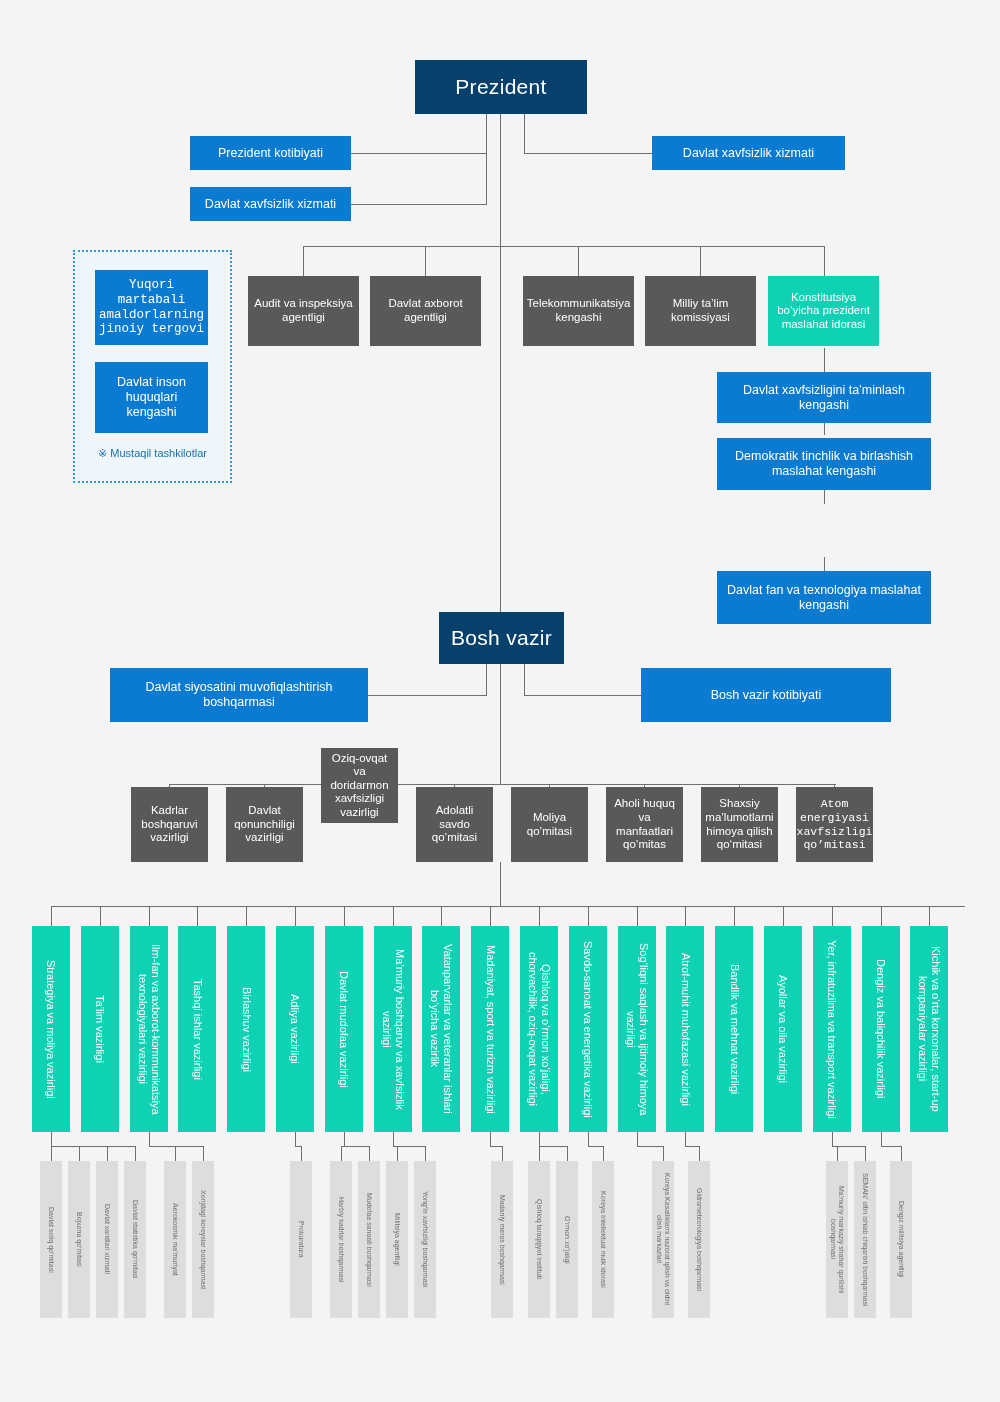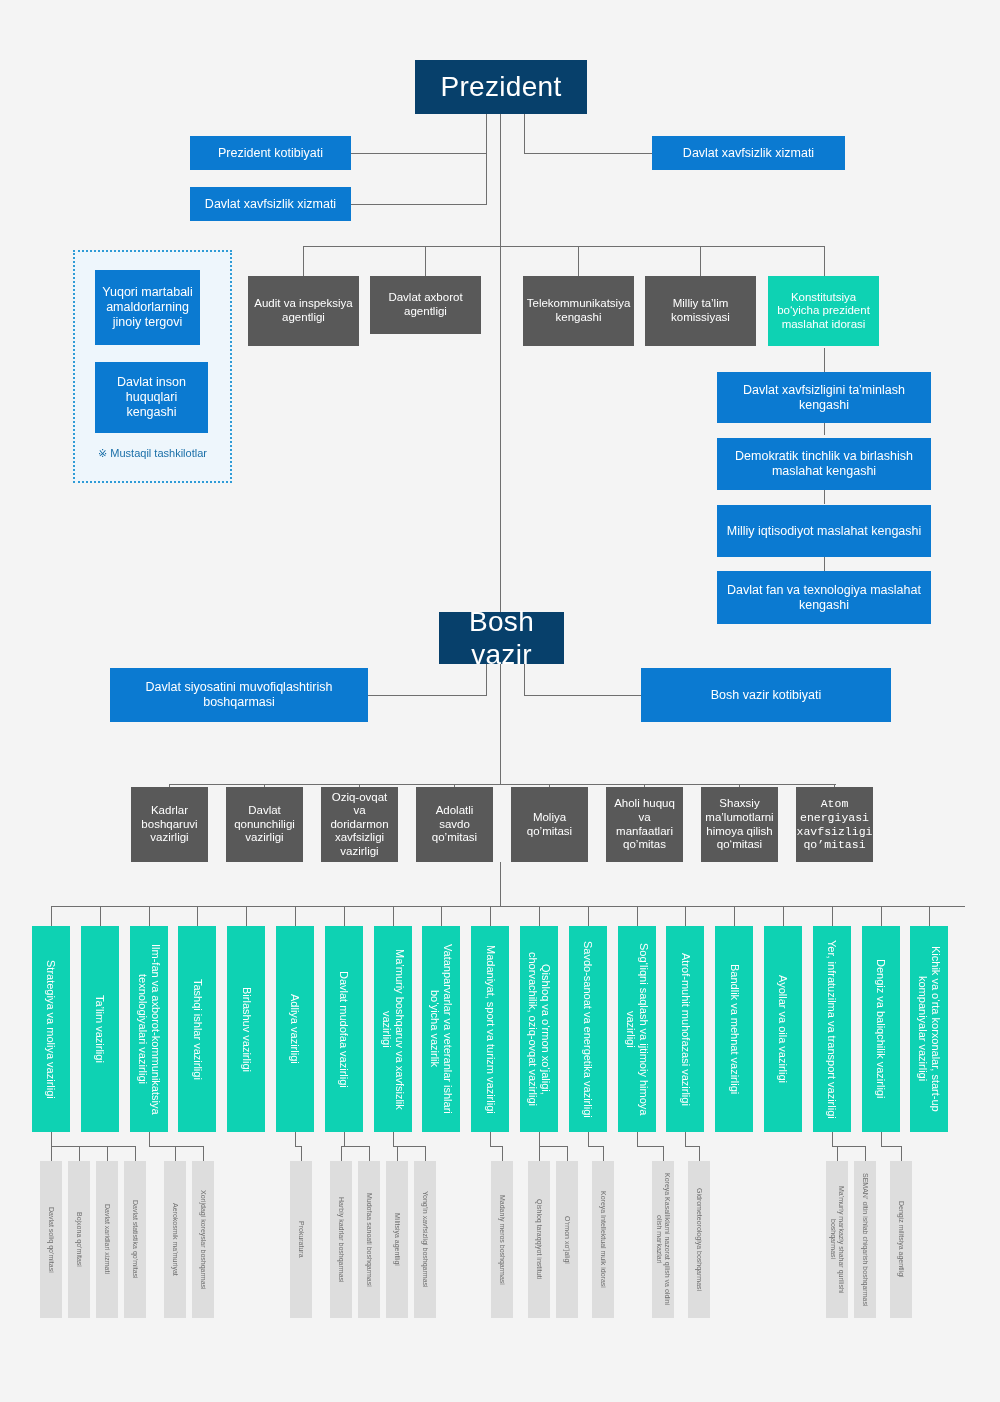--- a/index.html
+++ b/index.html
@@ -19,21 +19,21 @@
     text-align:center;
     color:#ffffff;
     line-height:1.18;
     z-index:3;
   }
   .navy{background:#07406b;}
   .blue{background:#0b7ad1;}
   .gray{background:#595959;}
   .teal{background:#0ed2b3;}
   .lightgray{background:#dddddd;color:#6e6e6e;}
-  .t-root{font-size:28px;letter-spacing:.3px;}
+  .t-root{font-size:21px;letter-spacing:.3px;}
   .t-blue{font-size:12.5px;}
   .t-gray{font-size:11.5px;}
   .t-vert{font-size:11px;}
   .t-small{font-size:7px;}
   .vert{
     writing-mode:vertical-rl;
     text-orientation:mixed;
     white-space:normal;
   }
   .ln{position:absolute;background:#6f6f6f;z-index:1;}
@@ -85,52 +85,49 @@
     <span>Prezident kotibiyati</span>
   </div>
   <div class="box blue t-blue" style="left:190px;top:187px;width:161px;height:34px;">
     <span>Davlat xavfsizlik xizmati</span>
   </div>
   <div class="box blue t-blue" style="left:652px;top:136px;width:193px;height:34px;">
     <span>Davlat xavfsizlik xizmati</span>
   </div>
 
   <div class="dotted" style="left:73px;top:250px;width:159px;height:233px;"></div>
-  <div class="box blue t-blue" style="left:95px;top:270px;width:105px;height:75px;padding:0 6px;">
+  <div class="box blue t-blue" style="left:95px;top:270px;width:113px;height:75px;padding:0 6px;font-family:Liberation Mono, monospace;">
     <span>Yuqori martabali amaldorlarning jinoiy tergovi</span>
   </div>
   <div class="box blue t-blue" style="left:95px;top:362px;width:113px;height:71px;padding:0 18px;">
     <span>Davlat inson huquqlari kengashi</span>
   </div>
   <div class="note" style="left:73px;top:447px;width:159px;">※ Mustaqil tashkilotlar</div>
 
   <div class="box gray t-gray" style="left:248px;top:276px;width:111px;height:70px;padding:0 5px;">
     <span>Audit va inspeksiya agentligi</span>
   </div>
-  <div class="box gray t-gray" style="left:370px;top:276px;width:111px;height:58px;padding:0 5px;">
+  <div class="box gray t-gray" style="left:370px;top:276px;width:111px;height:70px;padding:0 5px;">
     <span>Davlat axborot agentligi</span>
   </div>
   <div class="box gray t-gray" style="left:523px;top:276px;width:111px;height:70px;padding:0 5px;">
     <span>Telekommunikatsiya kengashi</span>
   </div>
   <div class="box gray t-gray" style="left:645px;top:276px;width:111px;height:70px;padding:0 5px;">
     <span>Milliy ta’lim komissiyasi</span>
   </div>
   <div class="box teal t-gray" style="left:768px;top:276px;width:111px;height:70px;padding:0 5px;">
     <span>Konstitutsiya bo‘yicha prezident maslahat idorasi</span>
   </div>
 
   <div class="box blue t-blue" style="left:717px;top:372px;width:214px;height:51px;padding:0 8px;">
     <span>Davlat xavfsizligini ta’minlash kengashi</span>
   </div>
   <div class="box blue t-blue" style="left:717px;top:438px;width:214px;height:52px;padding:0 8px;">
     <span>Demokratik tinchlik va birlashish maslahat kengashi</span>
-  </div>
-  <div class="box blue t-blue" style="left:717px;top:505px;width:214px;height:52px;padding:0 8px;">
-    <span>Milliy iqtisodiyot maslahat kengashi</span>
   </div>
   <div class="box blue t-blue" style="left:717px;top:571px;width:214px;height:53px;padding:0 8px;">
     <span>Davlat fan va texnologiya maslahat kengashi</span>
   </div>
 
   <div class="ln lnv" style="left:486px;top:664px;height:31px;"></div>
   <div class="ln lnh" style="left:368px;top:695px;width:119px;"></div>
   <div class="ln lnv" style="left:524px;top:664px;height:31px;"></div>
   <div class="ln lnh" style="left:524px;top:695px;width:117px;"></div>
   <div class="ln lnv" style="left:500px;top:664px;height:120px;"></div>
@@ -154,21 +151,21 @@
   <div class="ln lnv" style="left:644px;top:784px;height:3px;"></div>
   <div class="ln lnv" style="left:739px;top:784px;height:3px;"></div>
   <div class="ln lnv" style="left:834px;top:784px;height:3px;"></div>
 
   <div class="box gray t-gray" style="left:131px;top:787px;width:77px;height:75px;padding:0 4px;">
     <span>Kadrlar boshqaruvi vazirligi</span>
   </div>
   <div class="box gray t-gray" style="left:226px;top:787px;width:77px;height:75px;padding:0 4px;">
     <span>Davlat qonunchiligi vazirligi</span>
   </div>
-  <div class="box gray t-gray" style="left:321px;top:787px;width:77px;height:75px;padding:0 4px;">
+  <div class="box gray t-gray" style="left:321px;top:748px;width:77px;height:75px;padding:0 4px;">
     <span>Oziq-ovqat va doridarmon xavfsizligi vazirligi</span>
   </div>
   <div class="box gray t-gray" style="left:416px;top:787px;width:77px;height:75px;padding:0 4px;">
     <span>Adolatli savdo qo’mitasi</span>
   </div>
   <div class="box gray t-gray" style="left:606px;top:787px;width:77px;height:75px;padding:0 4px;">
     <span>Aholi huquq va manfaatlari qo’mitas</span>
   </div>
   <div class="box gray t-gray" style="left:511px;top:787px;width:77px;height:75px;padding:0 4px;">
     <span>Moliya qo’mitasi</span>

